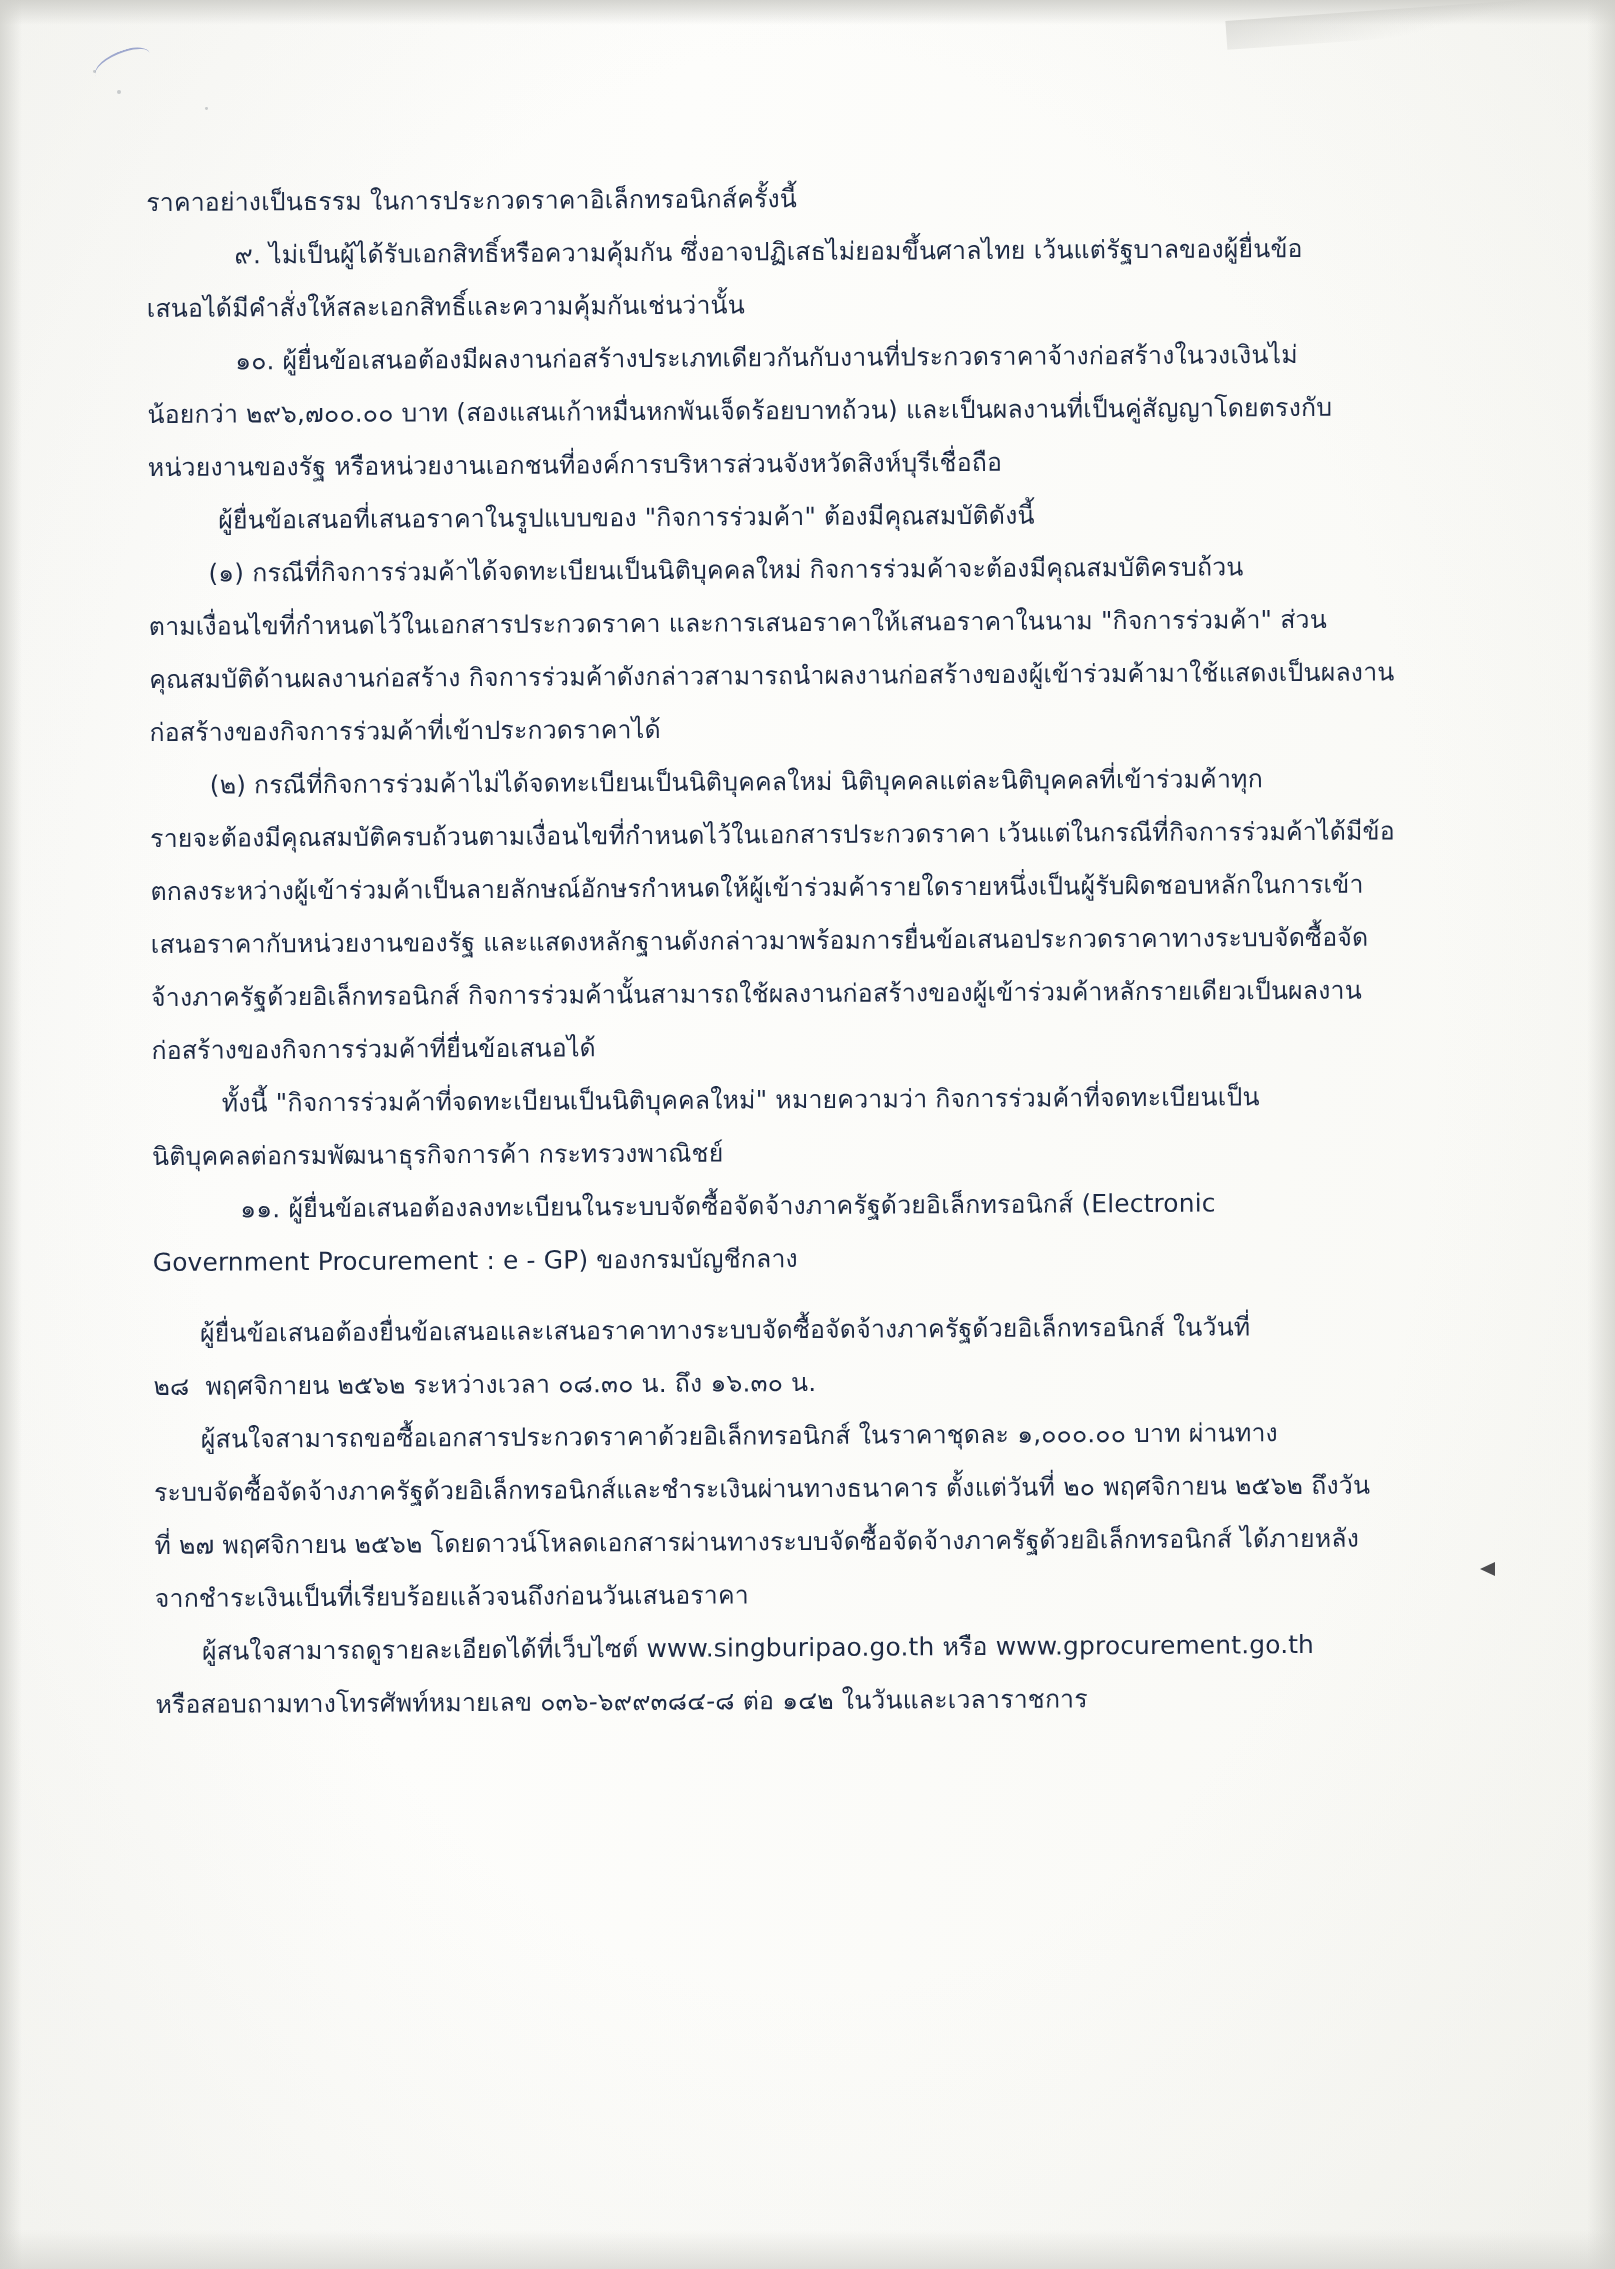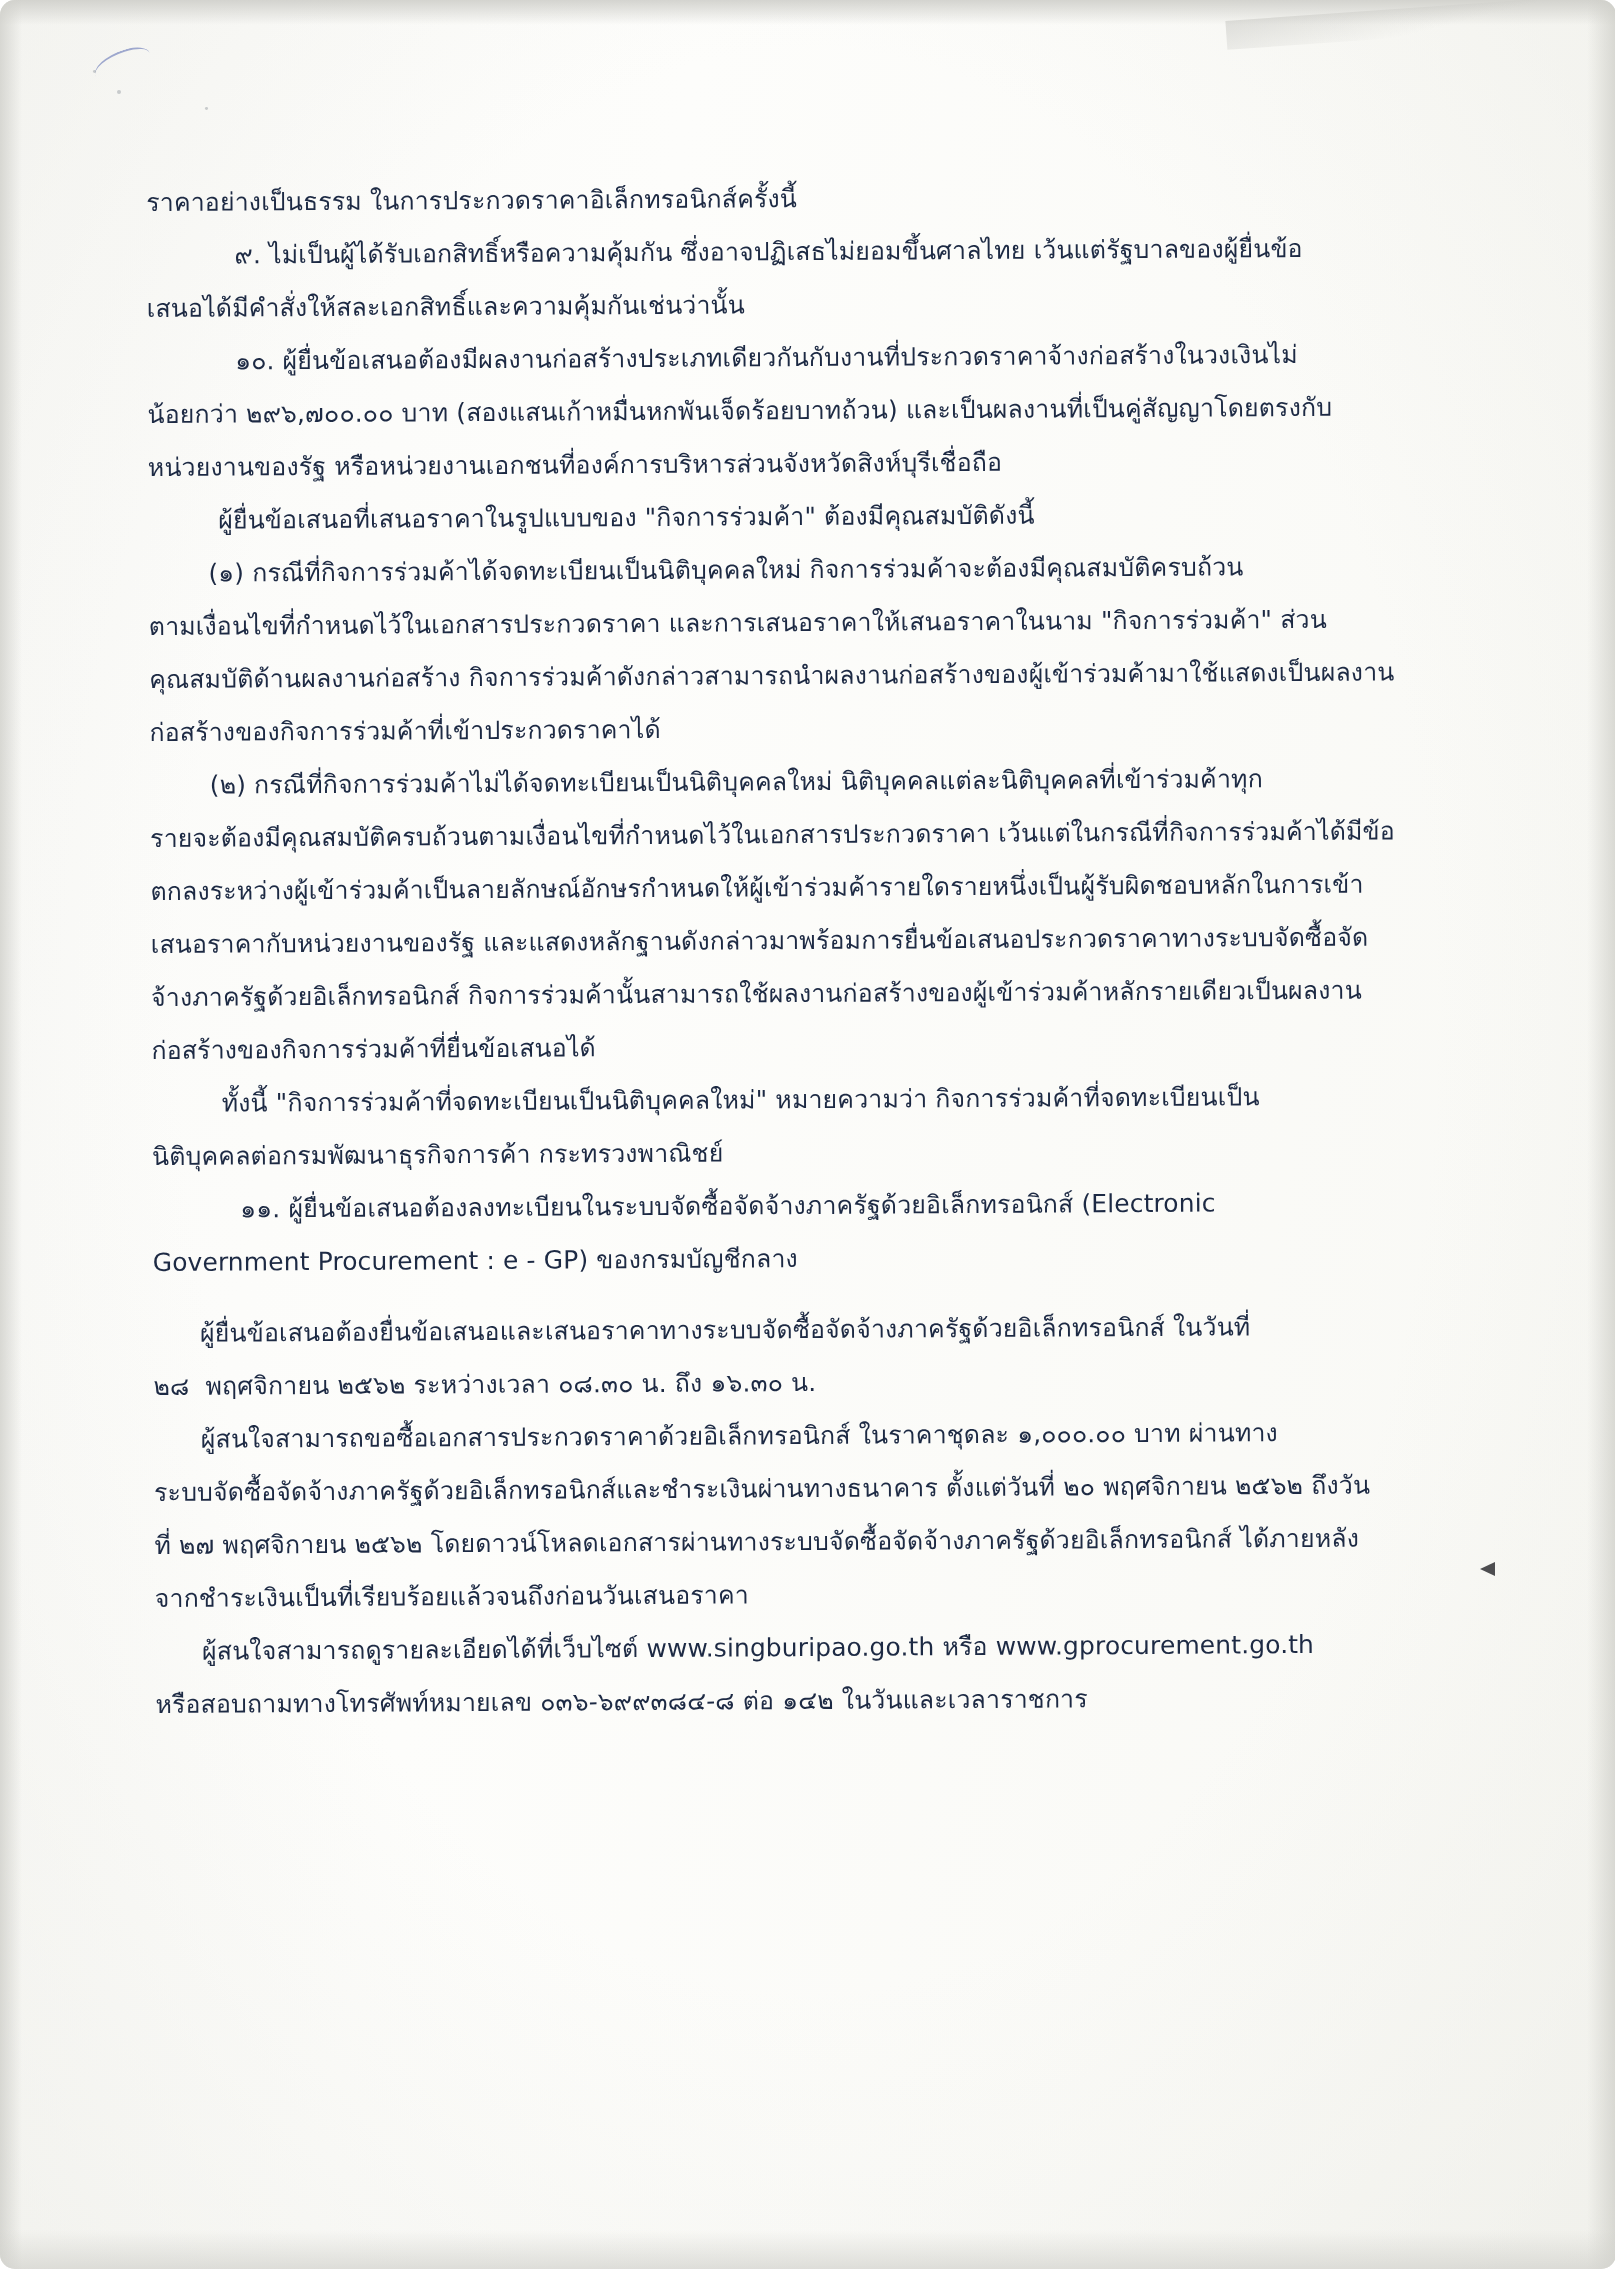--- a/index.html
+++ b/index.html
@@ -7,21 +7,20 @@
     padding: 0;
     background: #ffffff;
   }
   .page {
     position: relative;
     width: 1616px;
     height: 2269px;
     background: #fdfdfb;
     overflow: hidden;
     font-family: "DejaVu Sans", sans-serif;
-    border-radius: 15px;
   }
   
   .paper-tint {
     position: absolute;
     inset: 0;
     background:
       radial-gradient(ellipse at 50% 45%, rgba(255,255,255,0) 55%, rgba(234,234,228,0.55) 100%),
       linear-gradient(100deg, rgba(250,250,248,1) 0%, rgba(253,253,251,1) 35%, rgba(248,248,244,1) 100%);
     pointer-events: none;
   }

